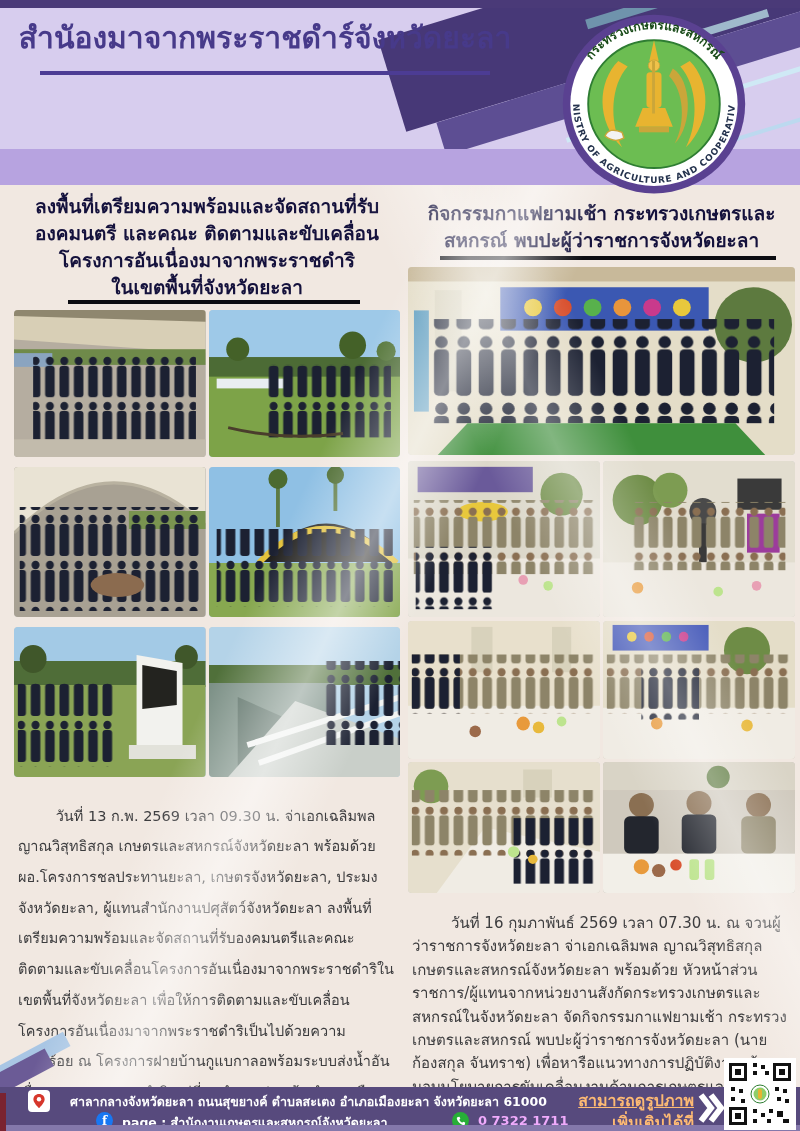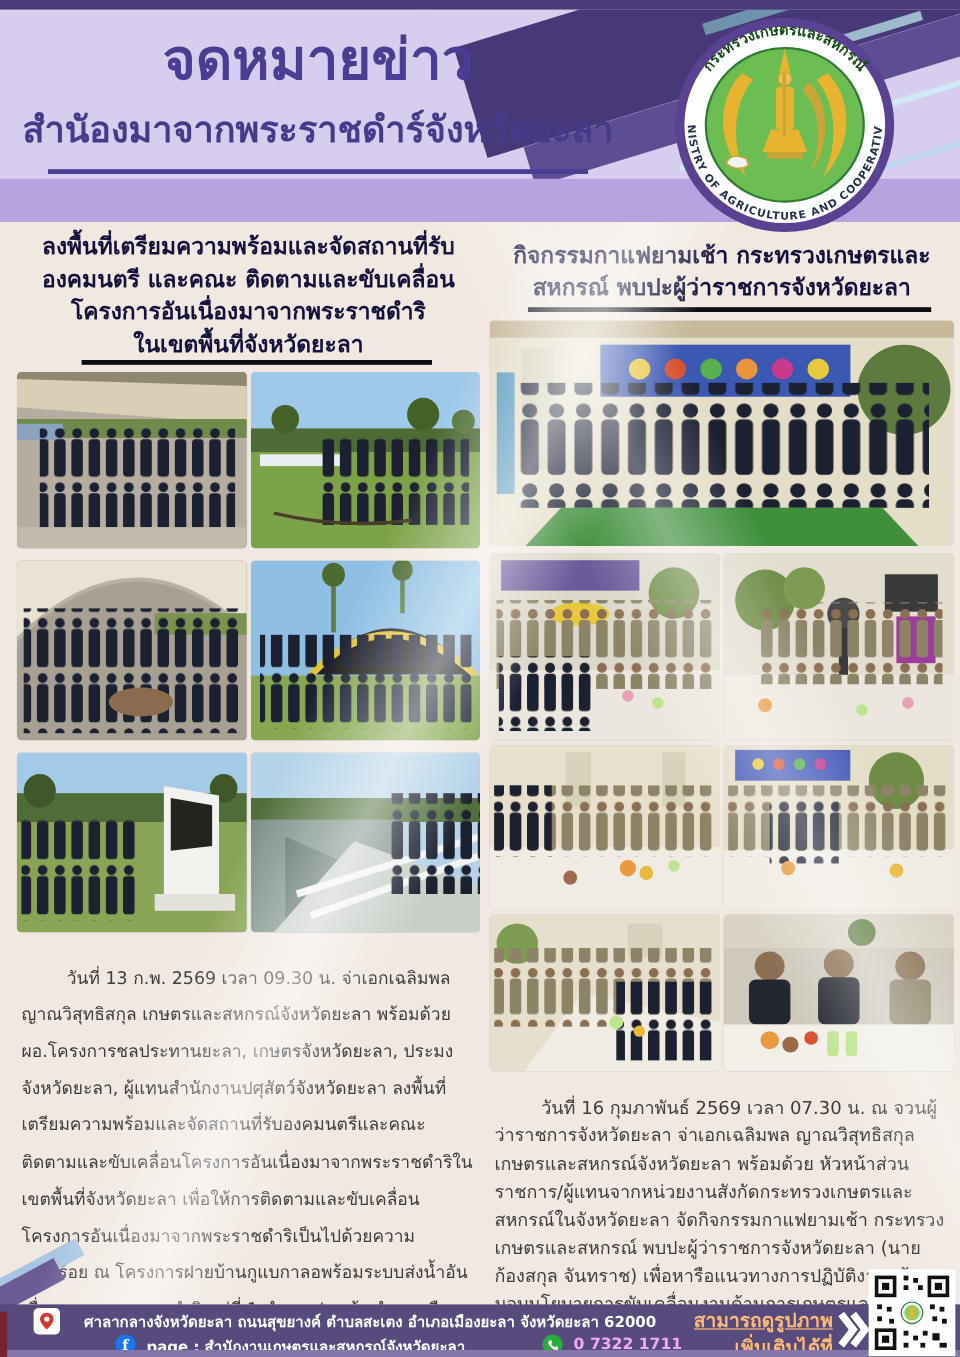--- a/index.html
+++ b/index.html
@@ -88,21 +88,20 @@
   <div class="header">
     <div class="ribbon r1"></div>
     <div class="ribbon r2"></div>
     <div class="ribbon r3"></div>
     <div class="ribbon r4"></div>
     <div class="ribbon r5"></div>
     <div class="ribbon r6"></div>
     <div class="ribbon r7"></div>
     <div class="band"></div>
     <div class="title-wrap">
-      <div class="nl-title">จดหมายข่าว</div>
       <div class="nl-sub">สำนัองมาจากพระราชดำร์จังหวัดยะลา</div>
       <div class="nl-line"></div>
     </div>
     <div class="band-text" style="top:146px">ประจำเดือนกุมภาพันธ์ 2569</div>
   </div>
 
   <div class="logo">
     <svg viewBox="0 0 200 196">
       <ellipse cx="100" cy="98" rx="97" ry="95" fill="#5a4191"></ellipse>
       <ellipse cx="100" cy="98" rx="89" ry="87" fill="#ffffff"></ellipse>
@@ -350,21 +349,21 @@
   <div class="pre-footer-accent1"></div>
   <div class="pre-footer-accent2"></div>
 
   <div class="footer">
     <div class="f-icon pin-box">
       <svg width="14" height="16" viewBox="0 0 14 16">
         <path d="M7,1 C3.7,1 1.4,3.4 1.4,6.4 C1.4,10 7,15 7,15 C7,15 12.6,10 12.6,6.4 C12.6,3.4 10.3,1 7,1 Z" fill="#d6372c"></path>
         <circle cx="7" cy="6.2" r="2.2" fill="#fff"></circle>
       </svg>
     </div>
-    <div class="f-address">ศาลากลางจังหวัดยะลา ถนนสุขยางค์ ตำบลสะเตง อำเภอเมืองยะลา จังหวัดยะลา 62000</div>
+    <div class="f-address">ศาลากลางจังหวัดยะลา ถนนสุขยางค์ ตำบลสะเตง อำเภอเมืองยะลา จังหวัดยะลา 61000</div>
 
     <div class="f-icon fb-circle">f</div>
     <div class="f-page">page : สำนักงานเกษตรและสหกรณ์จังหวัดยะลา</div>
 
     <div class="f-icon phone-circle">
       <svg width="10" height="10" viewBox="0 0 12 12">
         <path d="M2.4,1.2 L4.2,1 L5.2,3.4 L3.9,4.6 C4.5,6 5.9,7.4 7.3,8 L8.6,6.8 L11,7.8 L10.8,9.6 C10.7,10.5 9.9,11.2 9,11 C5.2,10.2 1.8,6.8 1,3 C0.8,2.1 1.5,1.3 2.4,1.2 Z" fill="#fff"></path>
       </svg>
     </div>
     <div class="f-phone">0 7322 1711</div>

